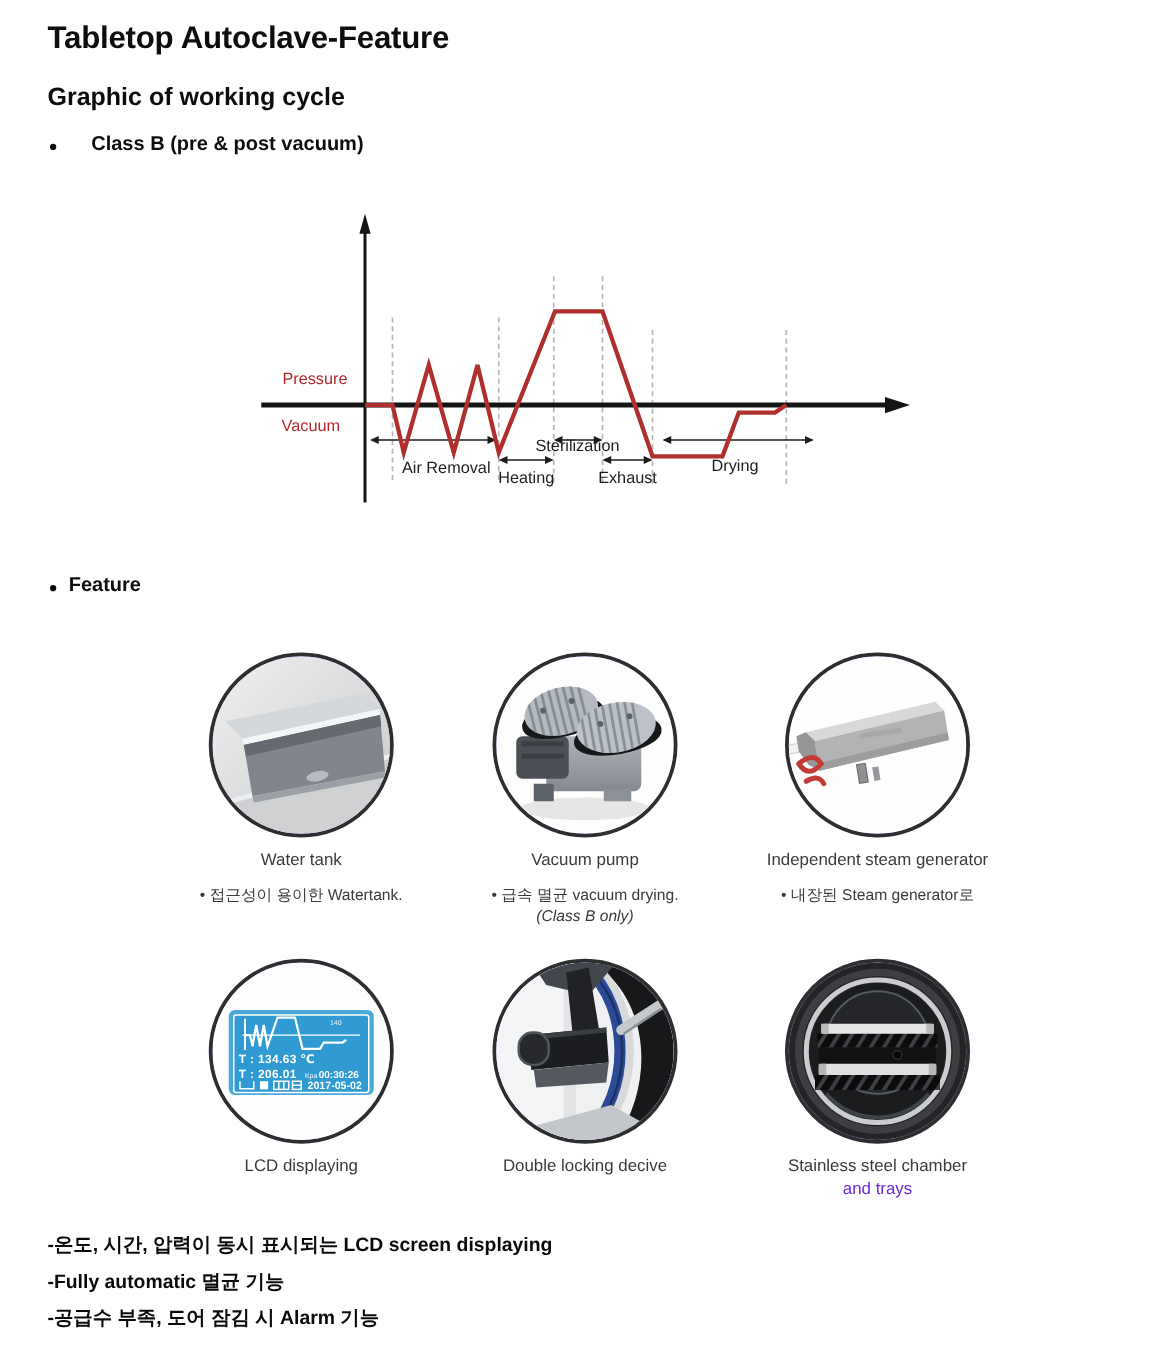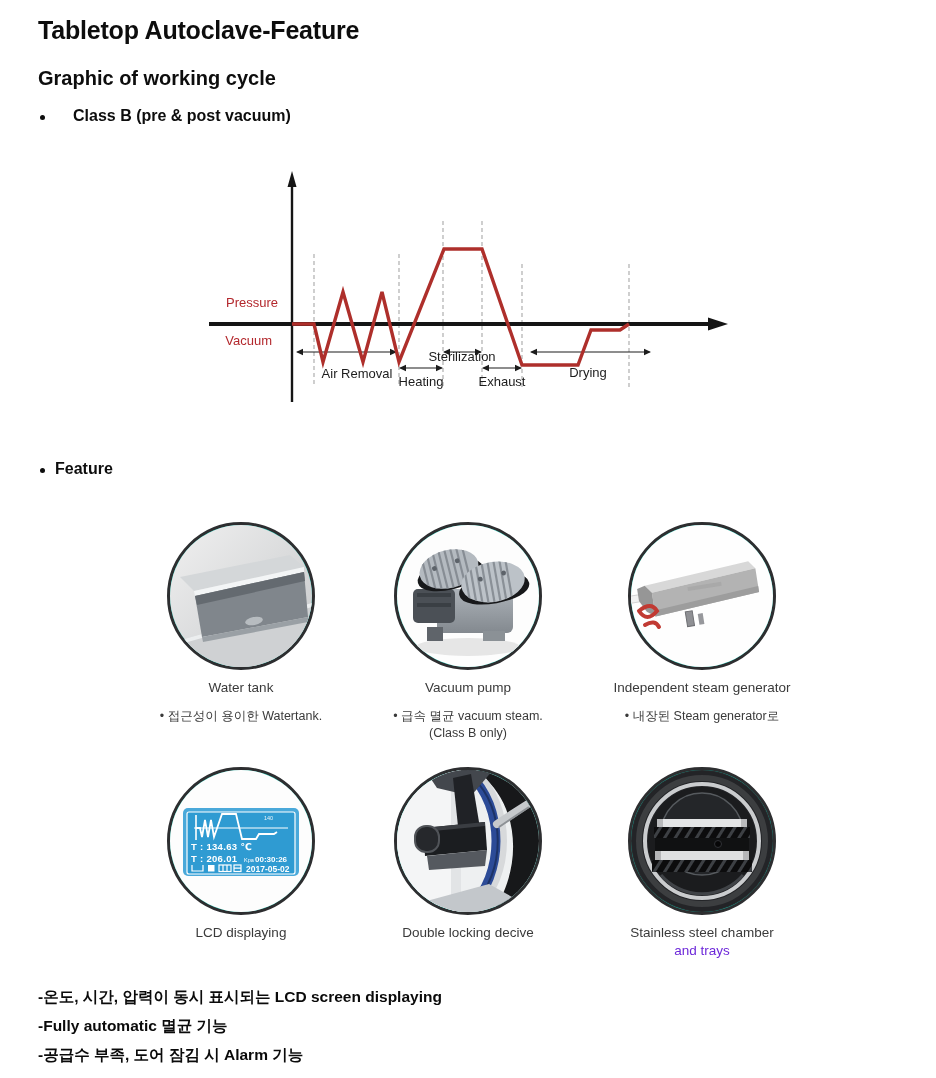--- a/index.html
+++ b/index.html
@@ -16,27 +16,27 @@
   .axis{stroke:#151515;stroke-width:4;}
   .axis2{stroke:#151515;stroke-width:2.4;}
   .axf{fill:#151515;}
   .pline{stroke:#1c1c1c;stroke-width:1.2;}
   .pfill{fill:#1c1c1c;}
   .plabel{font-size:13px;fill:#1c1c1c;}
   .axlabel{font-size:13px;}
   .cycle{fill:none;stroke-width:3.4;stroke-linejoin:miter;stroke-linecap:butt;}
   .cell{position:absolute;width:232px;text-align:center;color:#3a3a3a;}
   .photo{width:142px;height:142px;border:3px solid #2d2e30;border-radius:50%;margin:0 auto;
-         overflow:hidden;background:#14b8a6;}
+         overflow:hidden;background:#c4b5fd;}
   .photo svg{display:block;}
   .caption{margin-top:9px;font-size:13.5px;line-height:1.3;color:#3a3a3a;}
   .caption2{font-size:13.5px;line-height:1.3;color:#6d28d9;}
   .row2 .caption{}
   .note{margin-top:11px;font-size:12.5px;line-height:1.4;color:#3a3a3a;}
-  .note2{font-size:12.5px;line-height:1.4;color:#3a3a3a;}
+  .note2{font-size:12.5px;line-height:1.4;color:#3a3a3a;font-style:italic;}
   .footer{left:38px;top:982px;font-size:15.5px;font-weight:700;color:#0a0a0a;line-height:29px;}
   .lcd-big{font-size:9.5px;font-weight:700;fill:#ffffff;letter-spacing:0.3px;}
   .lcd-small{font-size:5.5px;fill:#ffffff;}
   .lcd-time{font-size:8px;font-weight:700;fill:#ffffff;}
   .lcd-date{font-size:8.5px;font-weight:700;fill:#ffffff;}
   .lcd-line{stroke:#ffffff;fill:none;}
 </style>
 </head>
 <body>
 
@@ -169,21 +169,21 @@
           <line x1="106" y1="37" x2="106" y2="77"></line>
             <line x1="112" y1="37" x2="112" y2="77"></line>
         </g>
         <circle cx="84" cy="52" r="2.4" fill="#5d636a"></circle>
           <circle cx="108" cy="50" r="2.4" fill="#5d636a"></circle>
       </g>
     </svg>
   </div>
   <div class="caption">Vacuum pump</div>
 
-  <div class="note">• 급속 멸균 vacuum steam.</div>
+  <div class="note">• 급속 멸균 vacuum drying.</div>
   <div class="note2">(Class B only)</div>
 </div>
 
 <div class="cell" style="left:586px;top:522px;">
   <div class="photo">
     <svg width="142" height="142" viewBox="0 0 142 142">
       <rect width="142" height="142" fill="#fefefe"></rect>
       <g transform="rotate(-9 71 71)">
         <rect x="-6" y="60" width="20" height="7" rx="3.5" fill="#f1f1f1" stroke="#d4d4d4" stroke-width="1"></rect>
         <rect x="10" y="57" width="9" height="12" rx="2" fill="#8d8a82"></rect>

